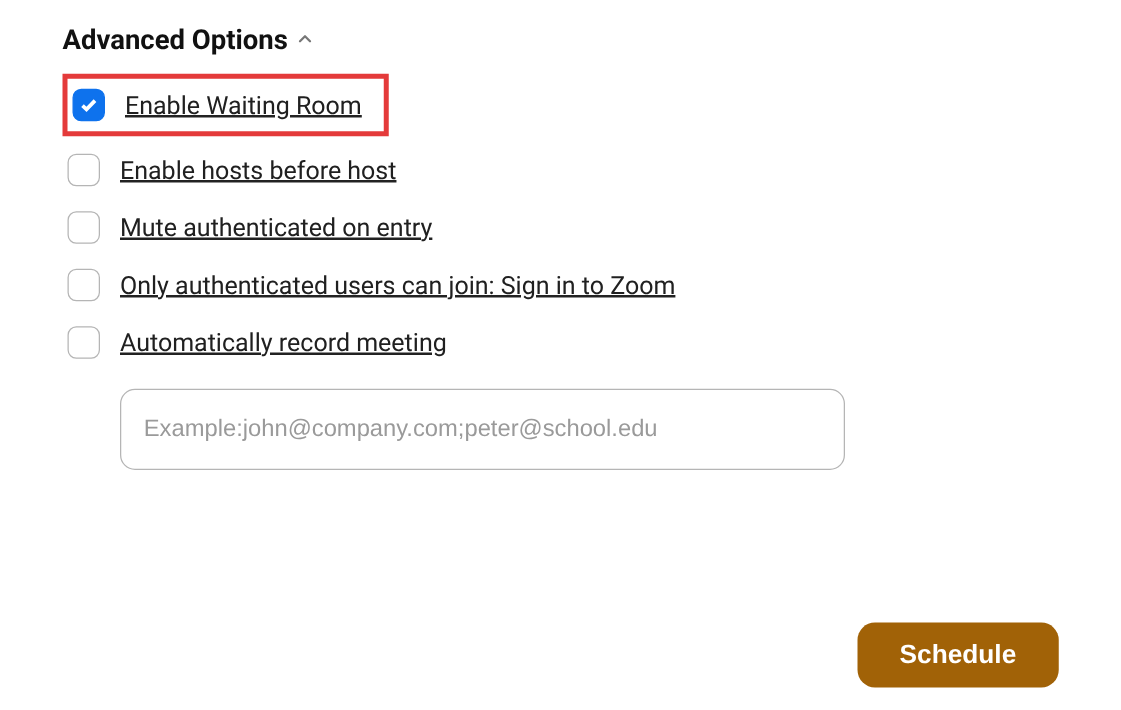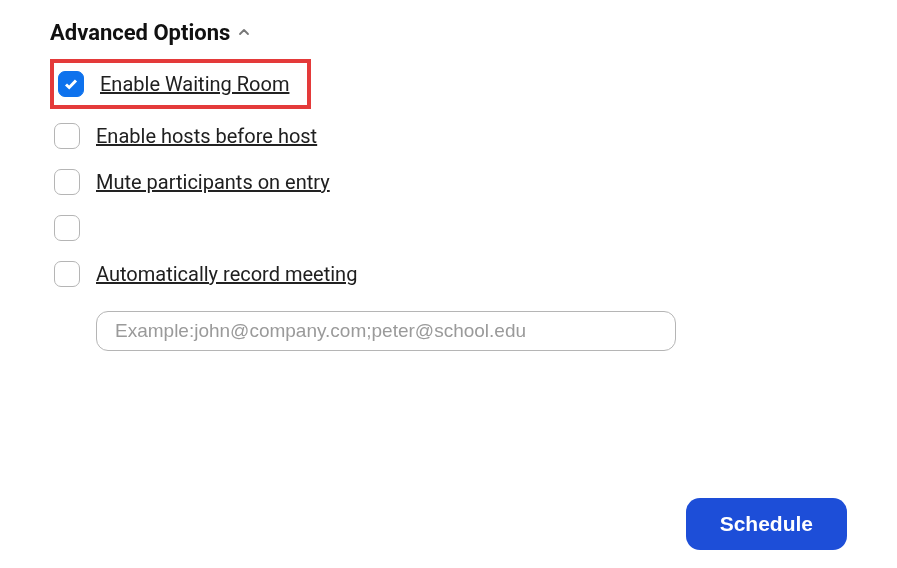--- a/index.html
+++ b/index.html
@@ -84,36 +84,36 @@
       margin-top: 14px;
     }
     .alt-hosts-label {
       font-size: 20px;
       color: #202020;
       margin-bottom: 10px;
       display: block;
     }
     .alt-hosts-input {
       width: 580px;
-      height: 40px;
+      height: 65px;
       border: 1px solid #b5b5b5;
       border-radius: 12px;
       padding: 0 18px;
       font-size: 19px;
       color: #222;
       outline: none;
     }
     .alt-hosts-input::placeholder {
       color: #9a9a9a;
     }
     .schedule-button {
       position: absolute;
       right: 50px;
       bottom: 18px;
-      background: #1d4ed8;
+      background: #a16207;
       color: #fff;
       border: none;
       border-radius: 14px;
       font-size: 21px;
       font-weight: 700;
       padding: 14px 34px;
       cursor: pointer;
     }
   </style>
 </head>
@@ -143,27 +143,28 @@
   <div class="checkbox">
     
   </div>
   <span class="option-label">Enable hosts before host</span>
 </div>
 
 <div class="option-row">
   <div class="checkbox">
     
   </div>
-  <span class="option-label">Mute participants on entry</span>
+  <span class="option-label">Mute authenticated on entry</span>
 </div>
 
 <div class="option-row">
   <div class="checkbox">
     
   </div>
+  <span class="option-label">Only authenticated users can join: Sign in to Zoom</span>
 </div>
 
 <div class="option-row">
   <div class="checkbox">
     
   </div>
   <span class="option-label">Automatically record meeting</span>
 </div>
 
 <div class="alt-hosts-section">

